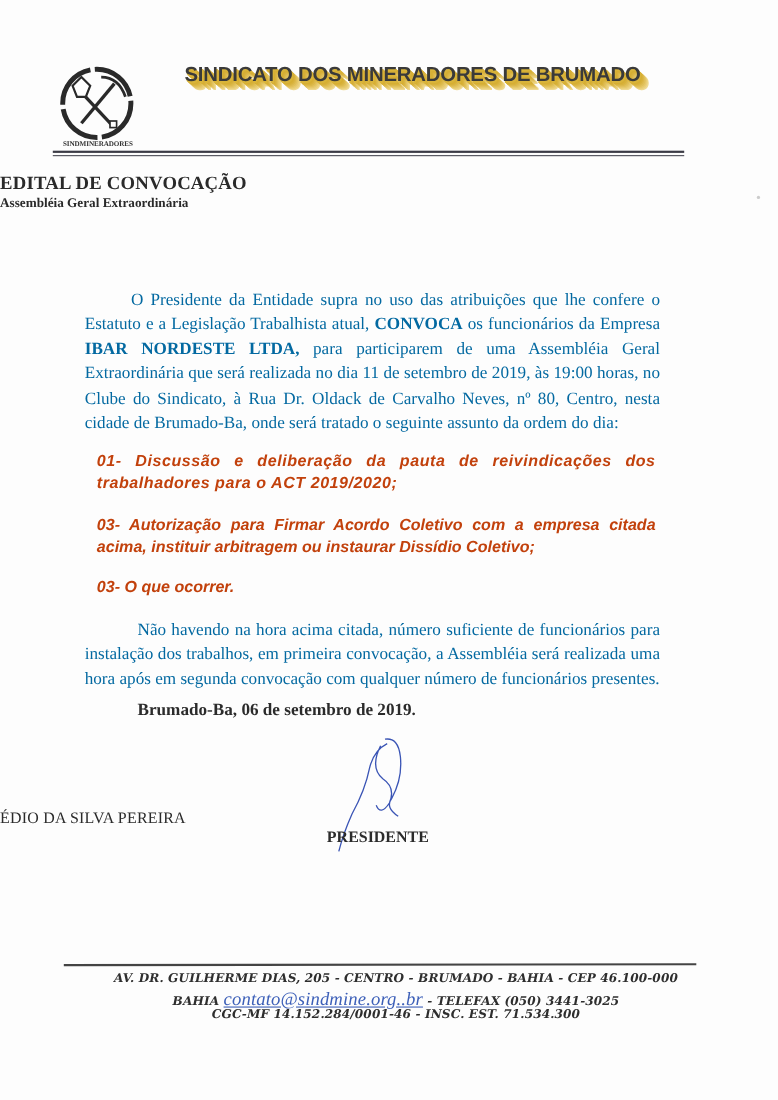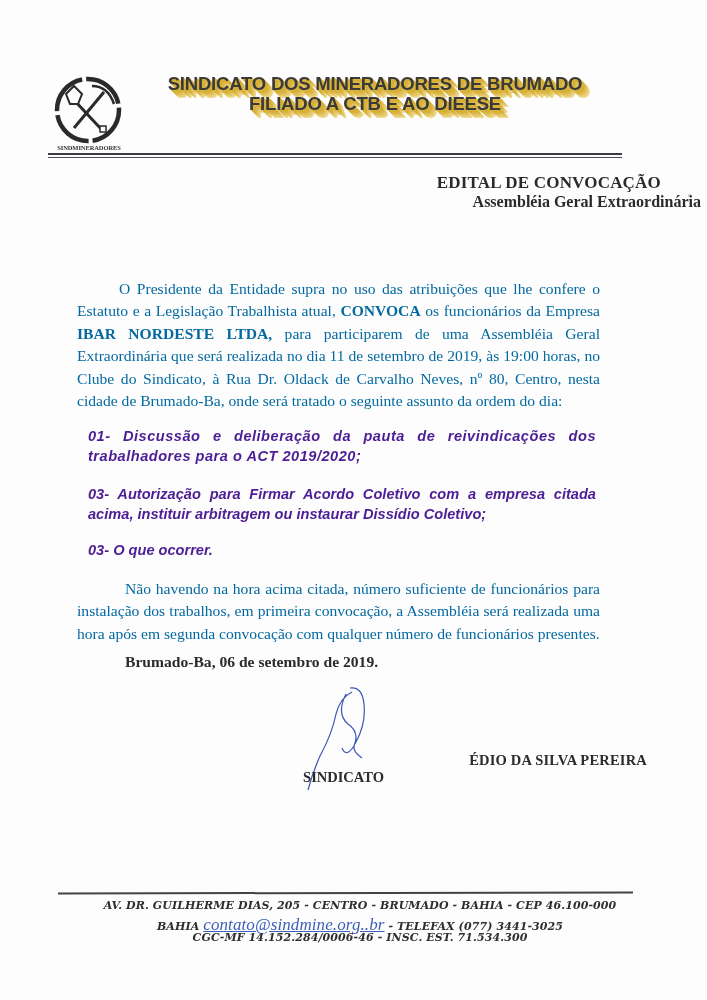--- a/index.html
+++ b/index.html
@@ -4,21 +4,21 @@
   <style>
     html, body { margin: 0; padding: 0; }
     body {
       width: 707px; height: 1000px;
       background: #fdfdfd;
       position: relative;
       overflow: hidden;
       font-family: "Liberation Serif", serif;
       color: #222;
     }
-    .abs { position: absolute; margin-top: 16px; }
+    .abs { position: absolute; }
 
     
     .logo { left: 52px; top: 58px; width: 72px; height: 72px; }
     .logo-caption {
       left: 44px; top: 128px; width: 90px;
       font-family: "Liberation Serif", serif;
       font-weight: bold; font-size: 6.5px; letter-spacing: -0.1px;
       color: #333; text-align: center;
     }
     .banner {
@@ -36,55 +36,55 @@
         1px 1px 0 #d9b43a, 2px 2px 0 #d6ae33, 3px 3px 0 #d8b23c,
         4px 4px 0 #dcb84a, 5px 5px 0 #e0c05a, 6px 6px 0 #e6c86a,
         7px 7px 0 #ead07c, 8px 8px 0 #efd991;
     }
     .rule-double { left: 48px; width: 574px; height: 0; }
     .rule-top { top: 137px; border-top: 2px solid #3b3b45; }
     .rule-bot { top: 141px; border-top: 1.5px solid #4b4b55; }
 
     
     .title {
-      left: 0; width: 661px; text-align: right;
+      left: 0; width: 661px; text-align: left;
       font-weight: bold; font-size: 17px; color: #2a2a2a;
     }
     .title-1 { top: 157px; letter-spacing: 0.2px; }
-    .title-2 { top: 177px; font-size: 16px; padding-left: 40px; }
+    .title-2 { top: 177px; font-size: 12px; }
 
     
     .body-text {
       left: 77px; width: 523px;
       font-size: 15.6px; line-height: 22.4px;
       text-align: justify; color: #0369a1;
     }
     .p1 { top: 262px; }
     .p1 .indent { display: inline-block; width: 42px; }
     .p2 { top: 562px; }
     .p2 .indent { display: inline-block; width: 48px; }
     b.strong { font-weight: bold; }
 
     .agenda {
       left: 88px; width: 508px;
       font-family: "Liberation Sans", sans-serif;
       font-weight: bold; font-style: italic;
       font-size: 14.6px; line-height: 20px;
-      color: #4c1d95; text-align: justify;
+      color: #c2410c; text-align: justify;
     }
     .ag1 { top: 410px; letter-spacing: 0.5px; }
     .ag2 { top: 468px; }
     .ag3 { top: 524px; }
 
     .date-line { left: 125px; top: 637px; font-size: 15.6px; color: #2b2b2b; font-weight: bold; }
 
     .signature { left: 290px; top: 668px; width: 120px; height: 110px; }
     .sig-name {
-      left: 0; width: 647px; top: 736px; text-align: right;
-      font-weight: bold; font-size: 14.5px; color: #2b2b2b; letter-spacing: 0.2px;
+      left: 0; width: 647px; top: 736px; text-align: left;
+      font-weight: normal; font-size: 14.5px; color: #2b2b2b; letter-spacing: 0.2px;
     }
     .sig-role {
       left: 0; width: 687px; top: 753px; text-align: center;
       font-weight: bold; font-size: 14.5px; color: #2b2b2b;
     }
 
     
     .footer-rule { left: 58px; top: 876px; width: 575px; border-top: 2px solid #444; transform: rotate(-0.08deg); }
     .footer-line {
       left: 40px; width: 640px; text-align: center;
@@ -112,21 +112,20 @@
 
     <line x1="52" y1="18" x2="22" y2="54" stroke="#2a2a2a" stroke-width="3"></line>
     <path d="M40 12 Q56 12 62 30" fill="none" stroke="#2a2a2a" stroke-width="2.5"></path>
     <rect x="48" y="52" width="6" height="6" fill="#fff" stroke="#2a2a2a" stroke-width="1.5"></rect>
   </svg>
 </div>
 <div class="abs logo-caption">SINDMINERADORES</div>
 
 <div class="abs banner">
   <div>SINDICATO DOS MINERADORES DE BRUMADO</div>
-  <div>FILIADO A CTB E AO DIEESE</div>
 </div>
 
 <div class="abs rule-double rule-top"></div>
 <div class="abs rule-double rule-bot"></div>
 <div class="abs speck"></div>
 
 <div class="abs title title-1">EDITAL DE CONVOCAÇÃO</div>
 <div class="abs title title-2">Assembléia Geral Extraordinária</div>
 
 <div class="abs body-text p1"><span class="indent"></span><span>O Presidente da Entidade supra no uso das atribuições que lhe confere o Estatuto e a Legislação Trabalhista atual, </span><b class="strong">CONVOCA</b><span> os funcionários da Empresa </span><b class="strong">IBAR NORDESTE LTDA,</b><span> para participarem de uma Assembléia Geral Extraordinária que será realizada no dia 11 de setembro de 2019, às 19:00 horas, no Clube do Sindicato, à Rua Dr. Oldack de Carvalho Neves, nº 80, Centro,  nesta cidade de Brumado-Ba, onde será tratado o seguinte assunto da ordem do dia:</span></div>
@@ -138,18 +137,18 @@
 <div class="abs body-text p2"><span class="indent"></span><span>Não havendo na hora acima citada, número suficiente de funcionários para instalação dos trabalhos, em primeira convocação, a Assembléia será realizada uma hora após em segunda convocação com qualquer número de funcionários presentes.</span></div>
 
 <div class="abs date-line">Brumado-Ba, 06 de setembro de 2019.</div>
 
 <div class="abs signature">
   <svg width="120" height="110" viewBox="0 0 120 110">
     <path d="M60 4 Q72 2 74 20 Q76 40 66 58 Q60 66 72 74 M62 8 Q50 14 46 30 Q42 50 30 72 Q22 90 18 106 M56 10 Q46 30 58 40 Q70 48 64 62 Q56 74 52 64" fill="none" stroke="#3b55b5" stroke-width="1.2"></path>
   </svg>
 </div>
 <div class="abs sig-name">ÉDIO DA SILVA PEREIRA</div>
-<div class="abs sig-role">SINDICATO</div>
+<div class="abs sig-role">PRESIDENTE</div>
 
 <div class="abs footer-rule"></div>
 <div class="abs footer-line f1">AV. DR. GUILHERME DIAS, 205 - CENTRO - BRUMADO - BAHIA - CEP 46.100-000</div>
-<div class="abs footer-line f2"><span>BAHIA </span><a class="email-link">contato@sindmine.org..br</a><span> - TELEFAX (077) 3441-3025</span></div>
-<div class="abs footer-line f3">CGC-MF 14.152.284/0006-46 - INSC. EST. 71.534.300</div>
+<div class="abs footer-line f2"><span>BAHIA </span><a class="email-link">contato@sindmine.org..br</a><span> - TELEFAX (050) 3441-3025</span></div>
+<div class="abs footer-line f3">CGC-MF 14.152.284/0001-46 - INSC. EST. 71.534.300</div>
 
 </body></html>

